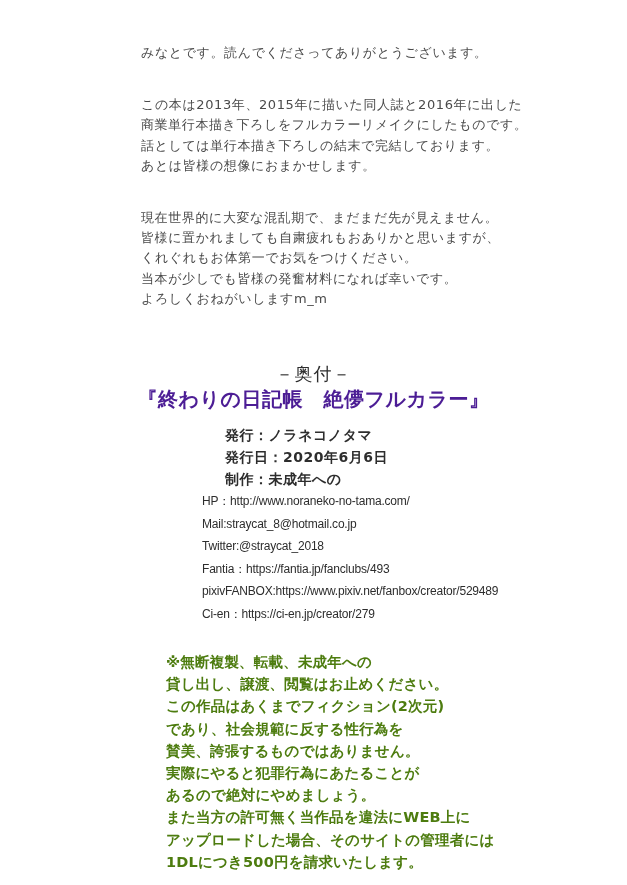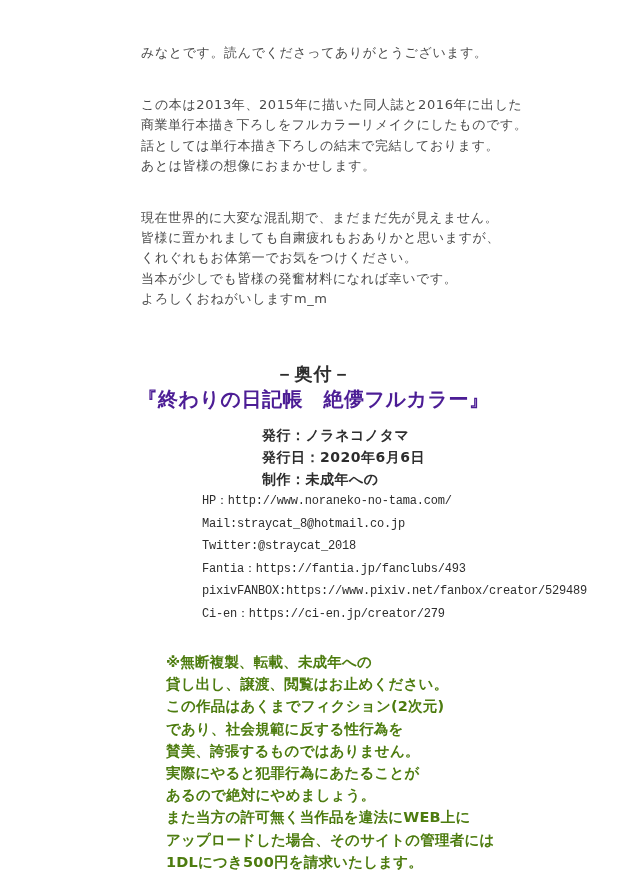--- a/index.html
+++ b/index.html
@@ -23,21 +23,21 @@
     white-space:nowrap;
   }
   .intro .para + .para{margin-top:32px;}
   
   .colophon-heading{
     position:absolute;
     left:0;right:0;
     top:362px;
     text-align:center;
     font-size:18px;
-    font-weight:bold;
+    font-weight:normal;
     letter-spacing:1px;
     color:#2d2d2d;
   }
   .book-title{
     position:absolute;
     left:0;right:0;
     top:386px;
     text-align:center;
     font-size:20px;
     font-weight:bold;
@@ -47,27 +47,26 @@
   .publisher{
     position:absolute;
     left:225px;
     top:425px;
     font-size:14px;
     font-weight:bold;
     line-height:21.8px;
     letter-spacing:0.5px;
     color:#2d2d2d;
     white-space:nowrap;
-    margin-left:37px;
   }
   .contacts{
     position:absolute;
     left:202px;
     top:490px;
-    font-family:Liberation Mono, monospace;
+    font-family:Liberation Sans, sans-serif;
     font-size:12px;
     letter-spacing:-0.2px;
     line-height:22.6px;
     color:#2d2d2d;
     white-space:nowrap;
   }
   .notice{
     position:absolute;
     left:166px;
     top:651px;

